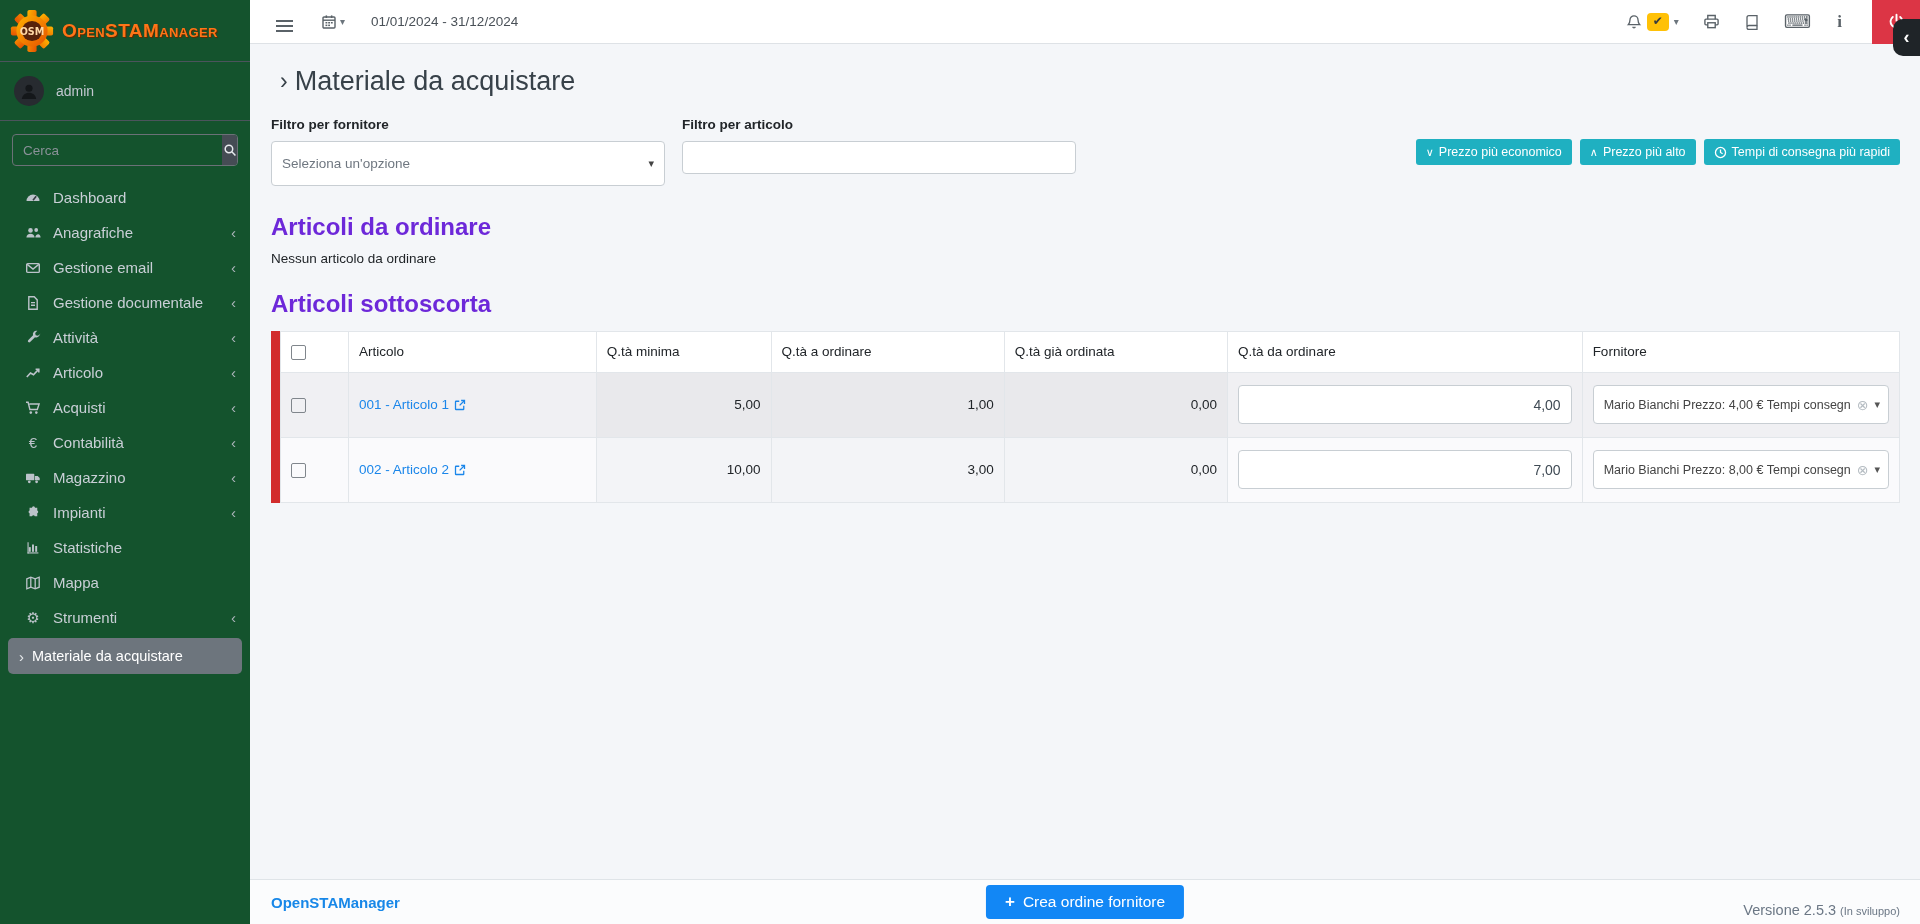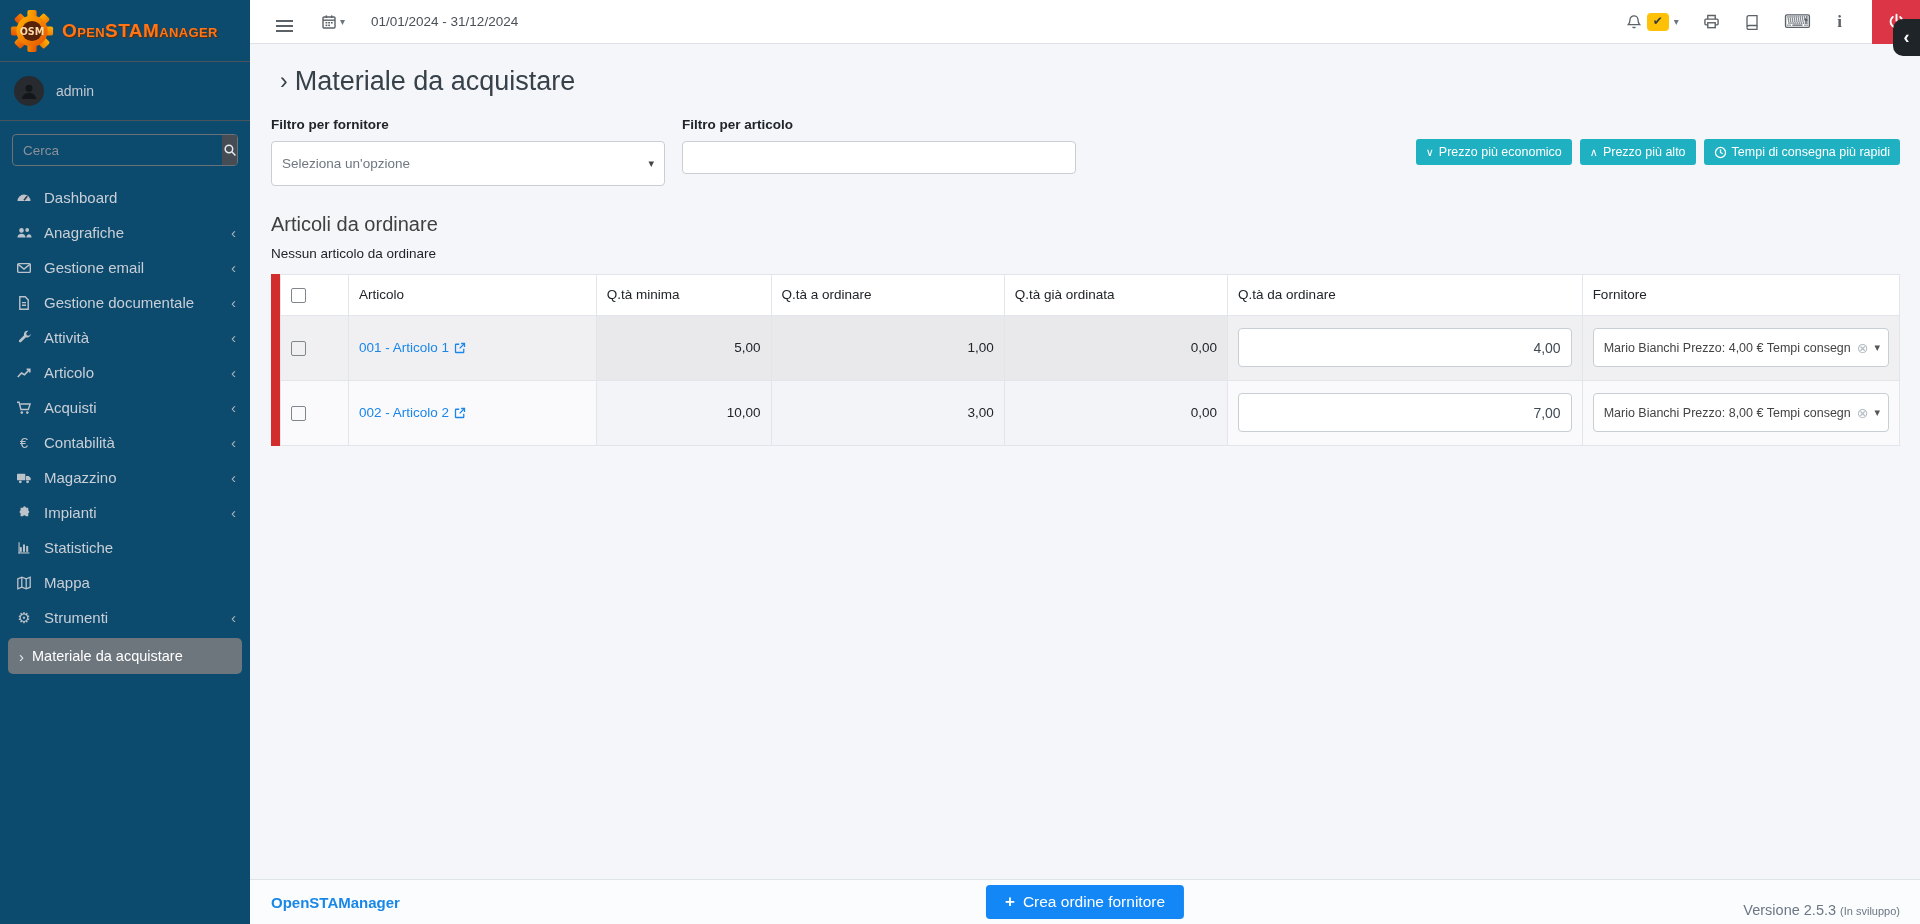--- a/index.html
+++ b/index.html
@@ -1,32 +1,32 @@
 <!DOCTYPE html>
 <html><head>
 <meta charset="utf-8">
 <title>OpenSTAManager</title>
 <style>
   * { margin:0; padding:0; box-sizing:border-box; }
   html,body { width:1920px; height:924px; overflow:hidden; font-family:"Liberation Sans", sans-serif; background:#f4f6f9; }
   .app { display:flex; width:1920px; height:924px; }
 
   
-  .sidebar { flex:0 0 250px; background:#0c4a6e; color:#c2c7d0; display:flex; flex-direction:column; overflow:hidden; }
+  .sidebar { flex:0 0 250px; background:#14532d; color:#c2c7d0; display:flex; flex-direction:column; overflow:hidden; }
   .brand { height:62px; display:flex; align-items:center; gap:8px; padding:0 10px; border-bottom:1px solid #4b545c; }
   .brand-text { font-size:19px; font-weight:800; color:#ff7518; letter-spacing:.4px; font-variant-caps:small-caps; text-shadow:1px 1px 0 #5d2b00; white-space:nowrap; }
   .user-panel { display:flex; align-items:center; gap:12px; padding:14px 14px; border-bottom:1px solid #4b545c; }
   .avatar { width:30px; height:30px; border-radius:50%; background:#272b30; display:flex; align-items:center; justify-content:center; flex:none; }
   .user-name { font-size:14px; color:#c2c7d0; }
   .search-wrap { display:flex; margin:13px 12px 10px 12px; border:1px solid #6b7177; border-radius:4px; overflow:hidden; height:32px;gap:12px; }
   .search-input { flex:1; background:transparent; border:none; outline:none; color:#c2c7d0; font-size:13.5px; padding:0 10px; font-family:"Liberation Sans", sans-serif; }
   .search-input::placeholder { color:#8a9198; }
   .search-btn { width:36px; background:#454c54; border:none; display:flex; align-items:center; justify-content:center; color:#e8ebee; cursor:pointer; }
   .nav { padding:4px 0 0 0; }
-  .nav-item { display:flex; align-items:center; gap:9px; height:35px; padding:0 14px 0 13px; color:#c9cfd6; font-size:15px; cursor:pointer; text-decoration:none; }
+  .nav-item { display:flex; align-items:center; gap:9px; height:35px; padding:0 14px 0 22px; color:#c9cfd6; font-size:15px; cursor:pointer; text-decoration:none; }
   .nav-ico { width:22px; display:flex; justify-content:center; align-items:center; color:#bcc3ca; font-size:15px; flex:none; }
   .nav-label { flex:1; white-space:nowrap; }
   .nav-chev { font-size:15px; color:#aeb5bc; }
   .nav-active { margin:3px 8px; background:#6d757d; border-radius:5px; height:36px; display:flex; align-items:center; gap:8px; padding:0 11px; color:#fff; font-size:14.5px; cursor:pointer; }
   .nav-active .arrow { font-size:15px; color:#e7eaec; }
 
   
   .main { flex:1; display:flex; flex-direction:column; position:relative; background:#f4f6f9; min-width:0; }
 
   .topbar { height:44px; background:#fff; border-bottom:1px solid #dee2e6; display:flex; align-items:center; padding-left:24px; flex:none; }
@@ -54,21 +54,21 @@
   .filter-col { width:394px; margin-right:17px; }
   .filter-label { font-size:13.5px; font-weight:700; color:#212529; margin-bottom:9px; }
   .sel-box { height:45px; background:#fff; border:1px solid #c8ced3; border-radius:4px; display:flex; align-items:center; padding:0 10px; cursor:pointer; }
   .sel-box .sel-text { flex:1; font-size:13.5px; color:#6f7780; }
   .sel-box .sel-caret { font-size:11px; color:#444; }
   .txt-input { width:100%; height:33px; background:#fff; border:1px solid #c8ced3; border-radius:4px; padding:0 10px; font-size:13.5px; color:#212529; outline:none; font-family:"Liberation Sans", sans-serif; }
   .sort-btns { position:absolute; right:0; top:22px; display:flex; gap:8px; }
   .btn-teal { background:#1fb0c1; color:#fff; border:none; border-radius:3px; font-size:12.5px; padding:6px 10px; display:flex; align-items:center; gap:5px; cursor:pointer; font-family:"Liberation Sans", sans-serif; }
   .btn-teal .g { font-size:11px; line-height:1; }
 
-  .sec-title { font-size:20px; font-weight:400; color:#404040; margin-top:27px; }
+  .sec-title { font-size:24px; font-weight:700; color:#6d28d9; margin-top:27px; }
   .empty-text { font-size:13.5px; color:#212529; margin-top:10px; }
 
   .table-wrap { margin-top:13px; border-left:9px solid #d22c2c; }
   table { width:100%; border-collapse:collapse; table-layout:fixed; font-size:13.5px; color:#212529; }
   th, td { border:1px solid #e2e6ea; padding:12px 10px; text-align:left; vertical-align:middle;margin-left:36px; }
   th { background:#fff; font-weight:400; }
   td.num, th.num-h { }
   td.num { text-align:right; }
   tbody tr.odd td { background:#f0f0f3; }
   tbody tr.odd td.shade { background:#e9e9ec; }
@@ -403,20 +403,21 @@
                 </svg>
               </span>
             <span>Tempi di consegna più rapidi</span>
           </button>
         </div>
       </div>
 
       <h2 class="sec-title">Articoli da ordinare</h2>
       <div class="empty-text">Nessun articolo da ordinare</div>
 
+      <h2 class="sec-title" style="margin-top:24px;">Articoli sottoscorta</h2>
 
       <div class="table-wrap">
         <table>
           <colgroup>
             <col style="width:4.2%">
               <col style="width:15.3%">
               <col style="width:10.8%">
               <col style="width:14.4%">
               <col style="width:13.8%">
               <col style="width:21.9%">

